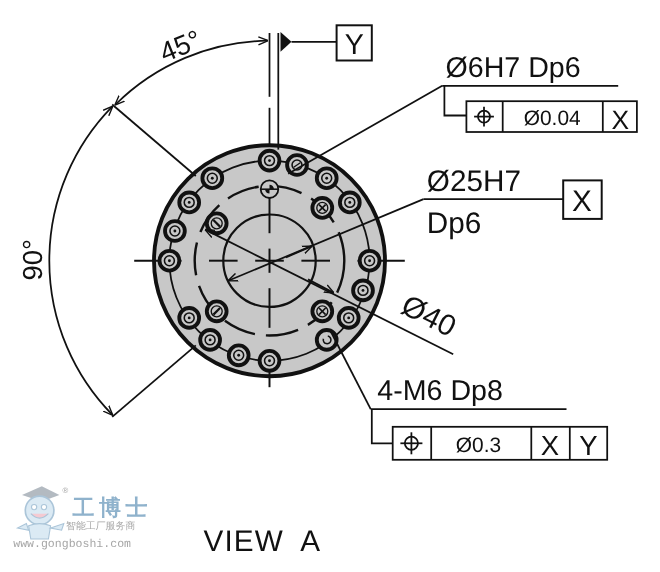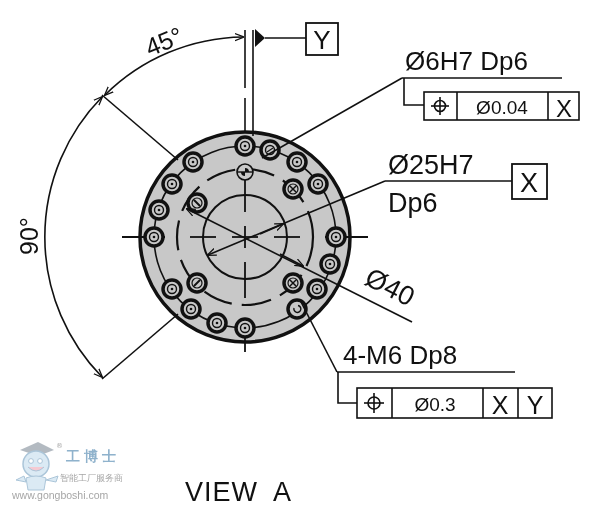--- a/index.html
+++ b/index.html
@@ -1,22 +1,22 @@
 <!DOCTYPE html>
 <html><head>
 <meta charset="utf-8">
 <style>
   html, body { margin:0; padding:0; background:#ffffff; }
   body { width:600px; height:520px; position:relative; overflow:hidden; font-family:"Liberation Sans", sans-serif; }
   #drawing { position:absolute; left:0; top:0; width:600px; height:520px; }
   .t { font-family:"Liberation Sans", "DejaVu Sans", sans-serif; fill:#111; }
   .logo { position:absolute; left:8px; top:438px; width:160px; height:70px; }
-  .logo-cn { position:absolute; left:66px; top:448px; font-size:14px; color:#8fb2cc; letter-spacing:4px; font-family:"DejaVu Serif", serif; font-weight:bold; }
+  .logo-cn { position:absolute; left:66px; top:448px; font-size:20px; color:#8fb2cc; letter-spacing:4px; font-family:"DejaVu Serif", serif; font-weight:bold; }
   .logo-sub { position:absolute; left:60px; top:472px; font-size:9px; color:#a6a6a6; font-family:Liberation Mono, monospace; }
-  .logo-url { position:absolute; left:12px; top:489px; font-size:10.5px; color:#a6a6a6; font-family:Liberation Sans, sans-serif; }
+  .logo-url { position:absolute; left:12px; top:489px; font-size:10.5px; color:#a6a6a6; font-family:Liberation Mono, monospace; }
   .view-title { position:absolute; left:185px; top:477px; font-size:27px; color:#111; font-family:"Liberation Sans", sans-serif; letter-spacing:1px; word-spacing:8px;text-align:right; }
 </style>
 </head>
 <body>
 
 <svg id="drawing" viewBox="0 0 600 520" xmlns="http://www.w3.org/2000/svg">
   <defs>
     <marker id="arrow" viewBox="0 0 10 10" refX="9" refY="5" markerWidth="9" markerHeight="9" orient="auto-start-reverse" markerUnits="userSpaceOnUse">
       <path d="M0,1 L10,5 L0,9" fill="none" stroke="#111" stroke-width="1.4"></path>
     </marker>

